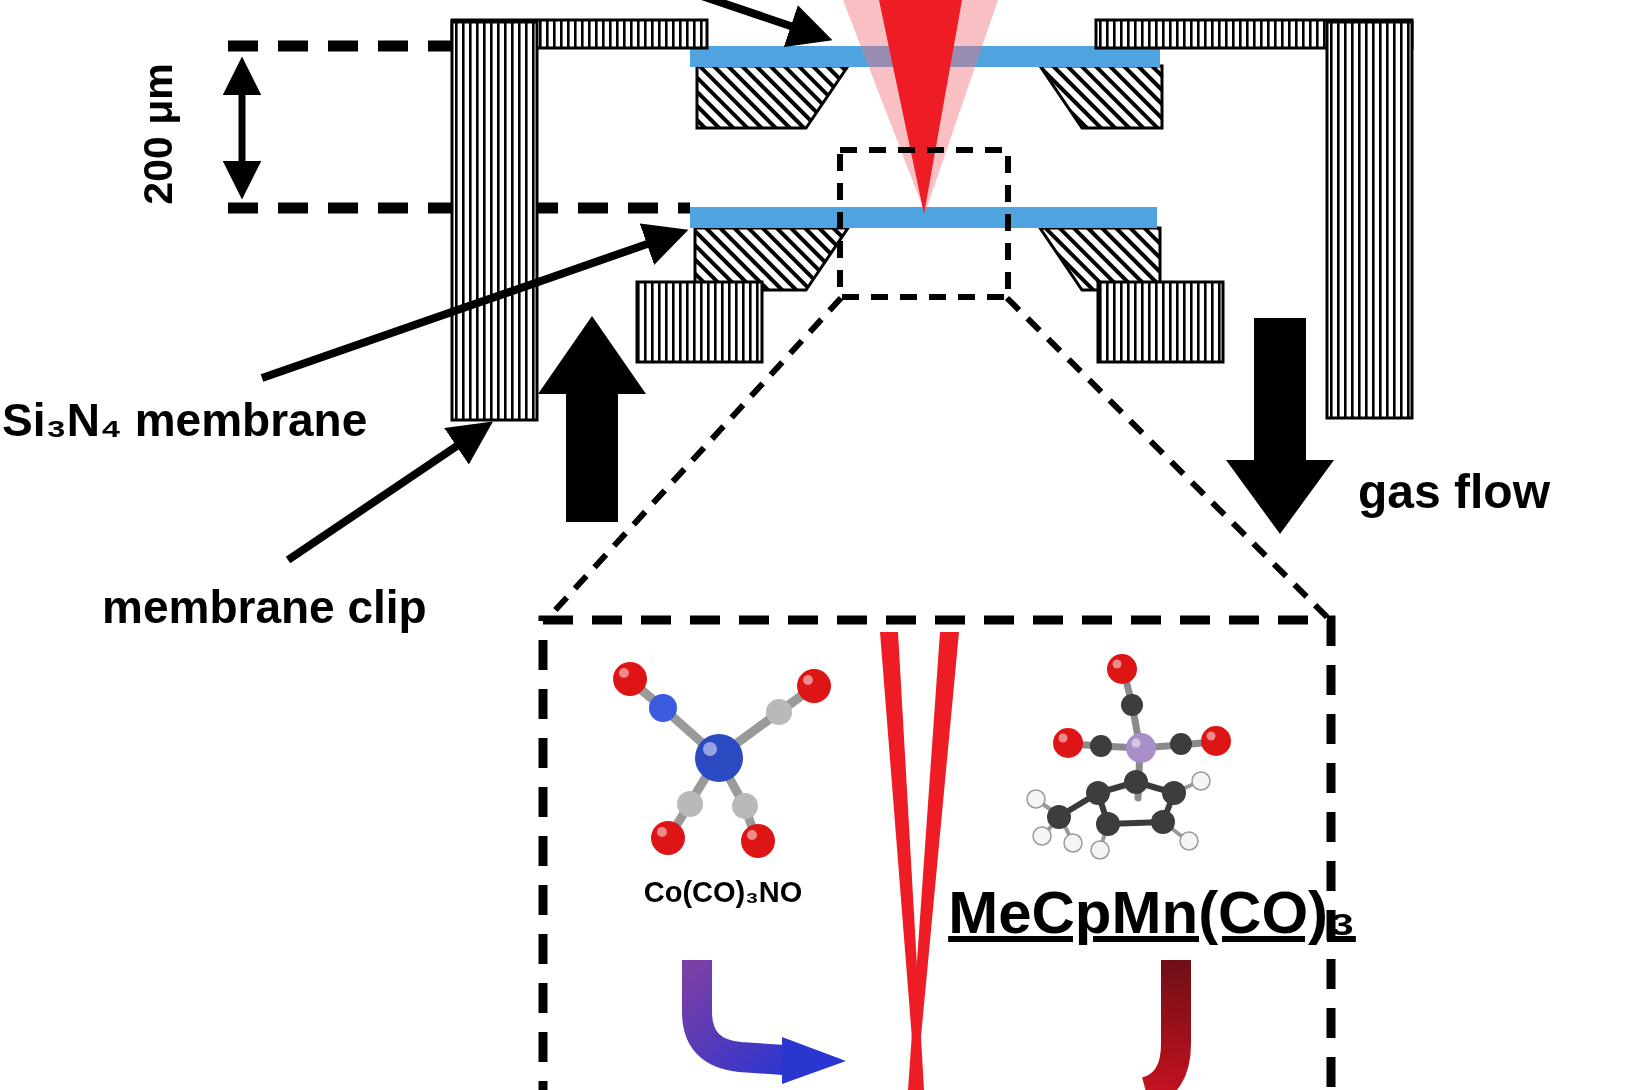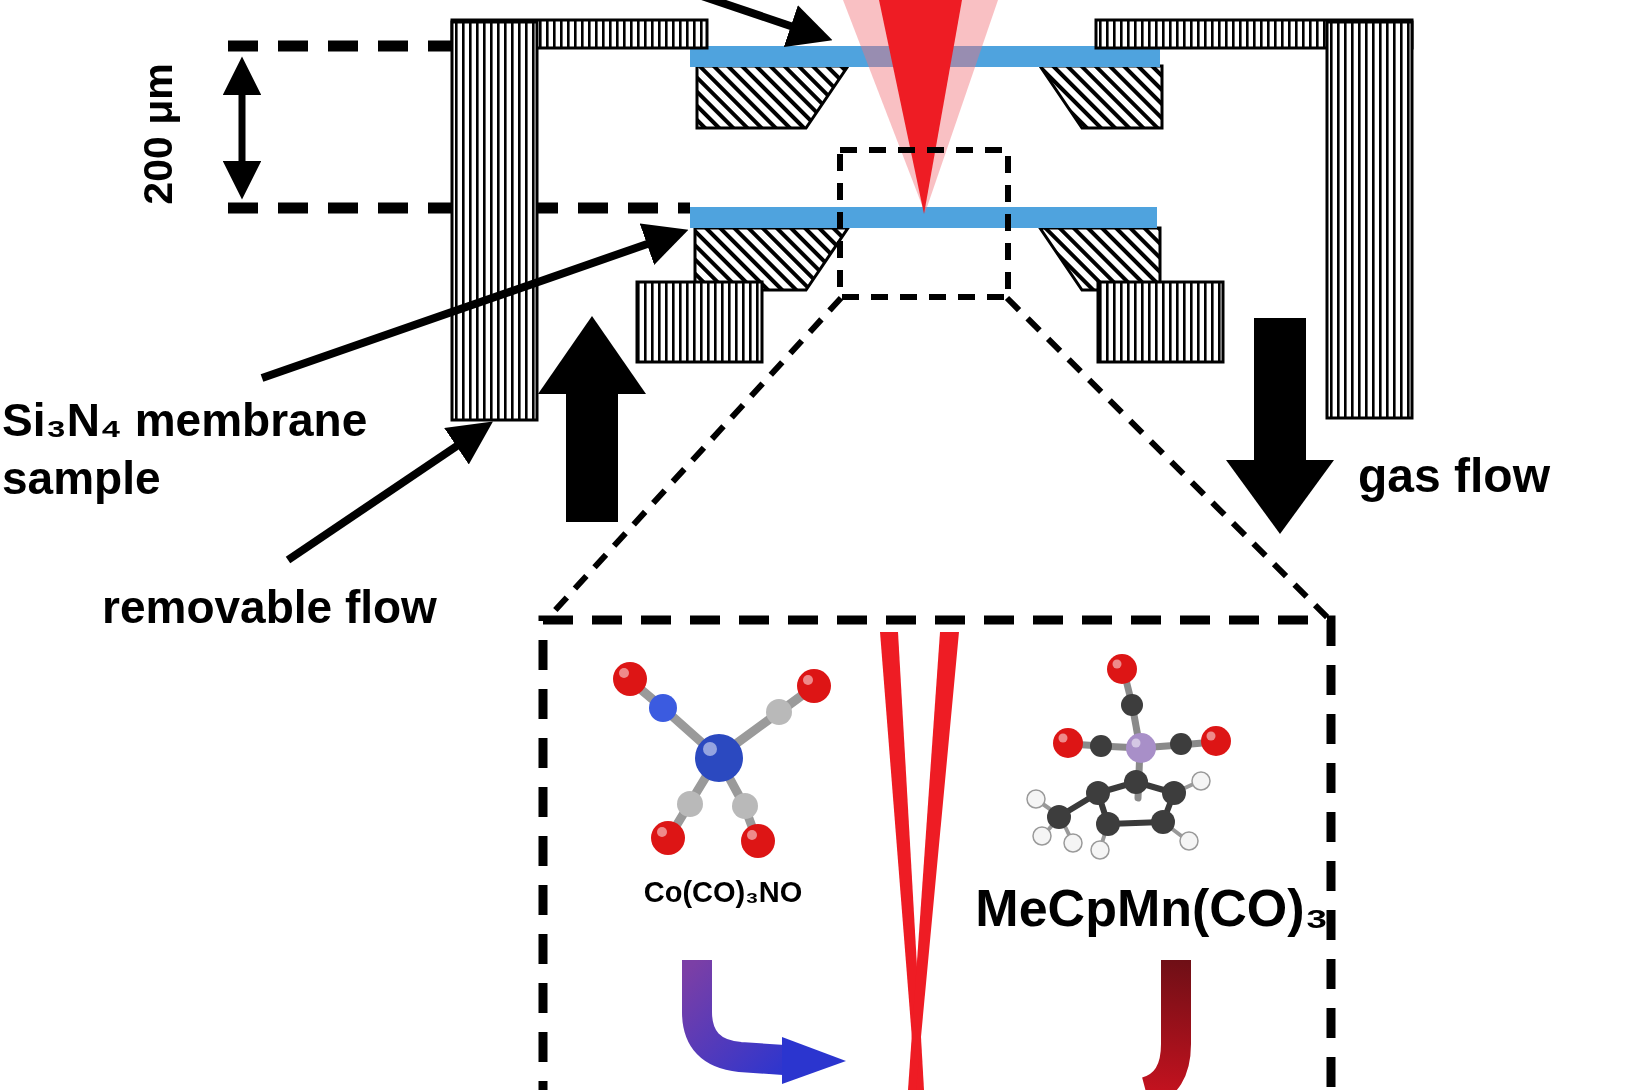--- a/index.html
+++ b/index.html
@@ -5,23 +5,23 @@
   html,body{margin:0;padding:0;background:#fff;}
   #fig{
     position:relative;width:1635px;height:1090px;background:#fff;overflow:hidden;
     font-family:"Liberation Sans","DejaVu Sans",sans-serif;
   }
   #fig svg{position:absolute;left:0;top:0;}
   .lbl{position:absolute;font-weight:bold;color:#000;white-space:nowrap;}
   #lbl-gap{left:158px;top:134px;font-size:41px;transform:translate(-50%,-50%) rotate(-90deg);}
   #lbl-membrane{left:2px;top:392px;font-size:46px;line-height:1.25;}
   #lbl-clip{left:102px;top:580px;font-size:46px;}
-  #lbl-gas{left:1358px;top:448px;font-size:48px;}
+  #lbl-gas{left:1358px;top:464px;font-size:48px;}
   #lbl-co{left:723px;top:876px;font-size:29px;transform:translateX(-50%);}
-  #lbl-mecp{left:1152px;top:878px;font-size:52px;transform:translateX(-50%);}
+  #lbl-mecp{left:1152px;top:878px;font-size:60px;transform:translateX(-50%);text-decoration:underline;}
 
   
   .membrane{fill:var(--membrane_blue,#4fa3de);}
   .beam-outer{fill:var(--beam_light_red,#f2747b);fill-opacity:.45;}
   .beam-inner{fill:var(--beam_red,#ee1c24);}
   .o-atom{fill:var(--oxygen_red,#dd1515);}
   .n-atom{fill:var(--nitrogen_blue,#3b5be0);}
   .co-atom{fill:var(--cobalt_blue,#2b49c0);}
   .c-light{fill:var(--carbon_light_gray,#b9b9b9);}
   .c-dark{fill:var(--carbon_dark_gray,#3d3d3d);}
@@ -205,21 +205,20 @@
       <polygon points="782,1037 782,1084 846,1061" fill="var(--purple_arrow_end,#2b35cf)"></polygon>
       <path d="M1176 960 L1176 1044 Q1176 1084 1146 1092" fill="none" stroke="url(#grd)" stroke-width="30"></path>
     </g>
   </g>
 </svg>
 
 <div class="lbl" id="lbl-gap">200 μm</div>
 
 <div class="lbl" id="lbl-membrane">
   <div>Si₃N₄ membrane</div>
-  <div>sample</div>
 </div>
 
-<div class="lbl" id="lbl-clip">removable flow</div>
+<div class="lbl" id="lbl-clip">membrane clip</div>
 <div class="lbl" id="lbl-gas">gas flow</div>
 <div class="lbl" id="lbl-co">Co(CO)₃NO</div>
 <div class="lbl" id="lbl-mecp">MeCpMn(CO)₃</div>
 
 </div>
 
 </body></html>

